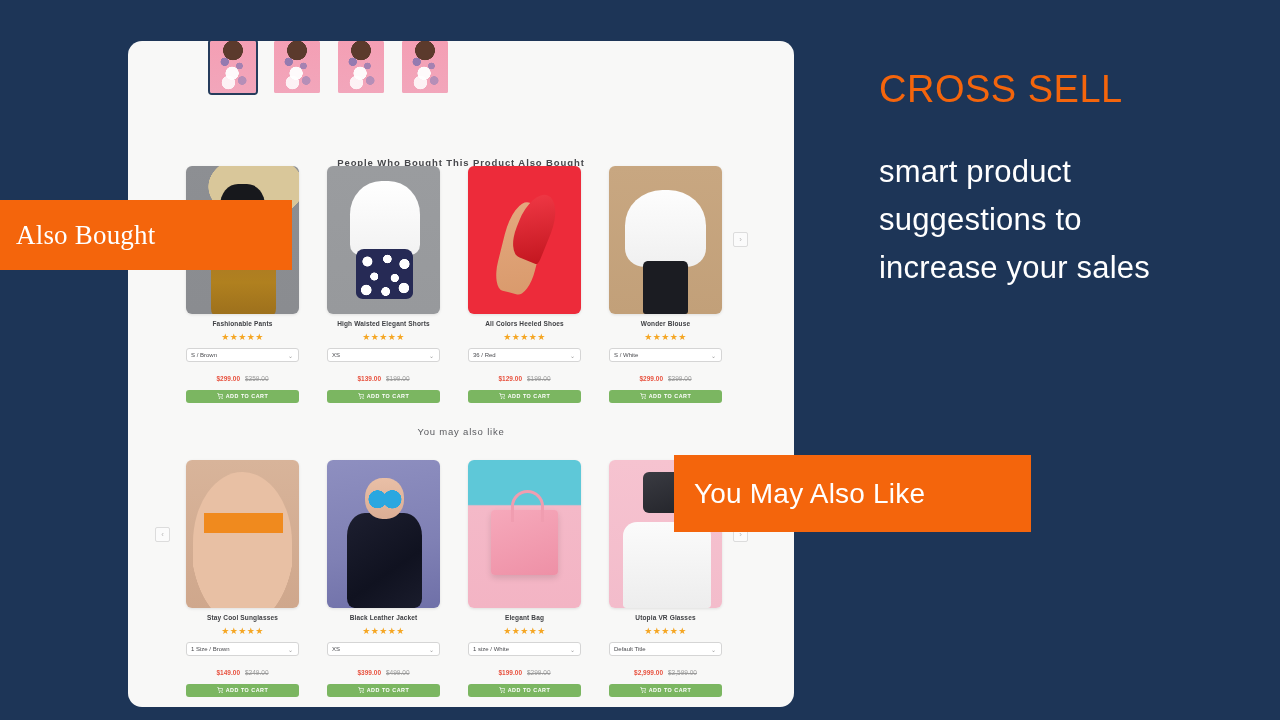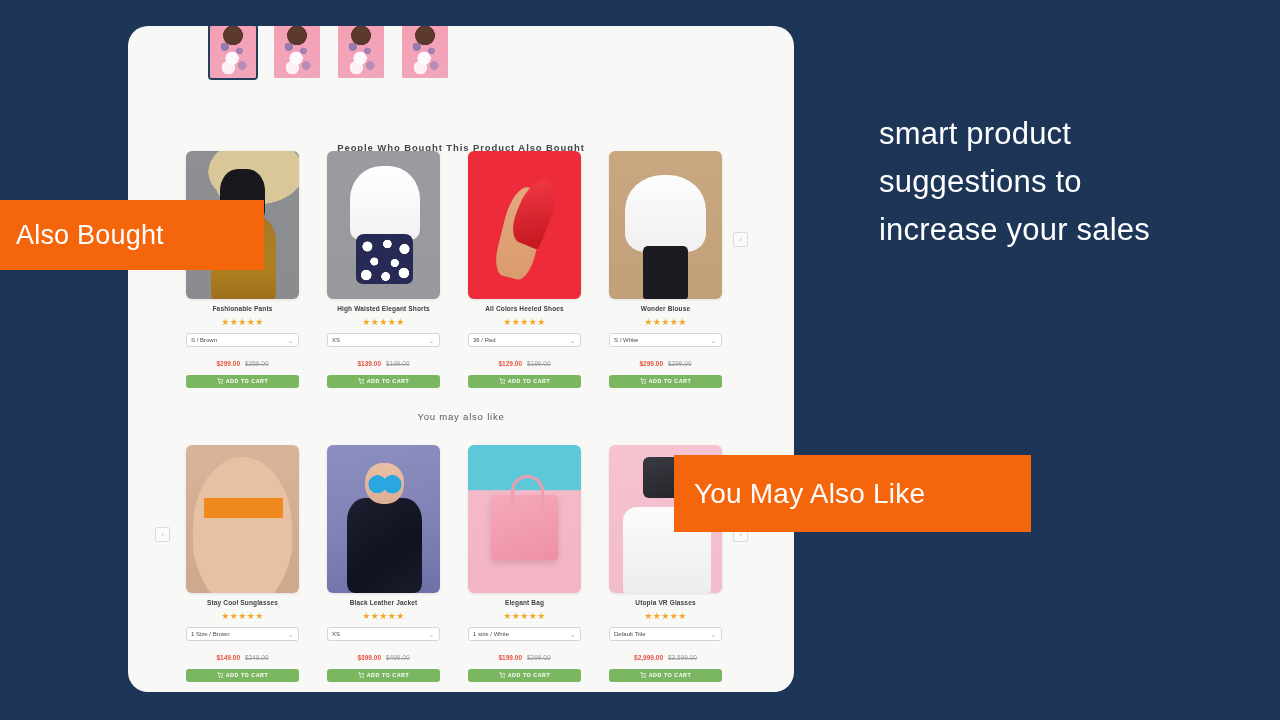--- a/index.html
+++ b/index.html
@@ -12,24 +12,24 @@
   }
   #stage {
     position: relative;
     width: 1280px; height: 720px;
     background: #1d3557;
   }
 
   
   #store-card {
     position: absolute;
-    left: 128px; top: 26px;
+    left: 128px; top: 41px;
     width: 666px; height: 666px;
     background: #f8f8f7;
-    border-radius: 20px;
+    border-radius: 14px;
     overflow: hidden;
   }
 
   
   #thumb-strip {
     position: absolute;
     left: 82px; top: 0px;
     display: flex;
     gap: 18px;
   }
@@ -166,24 +166,25 @@
   .callout {
     position: absolute;
     background: #f4650c;
     color: #ffffff;
     display: flex;
     align-items: center;
     font-weight: normal;
   }
   #callout-also-bought {
     left: 0px; top: 200px;
-    width: 264px; height: 70px;
+    width: 292px; height: 70px;
     padding-left: 16px;
     font-size: 27px;
     letter-spacing: .2px;
+    font-family: Liberation Serif, serif;
   }
   #callout-you-may {
     left: 674px; top: 455px;
     width: 357px; height: 77px;
     padding-left: 20px;
     font-size: 28px;
     letter-spacing: .2px;
   }
 
   
@@ -559,20 +560,21 @@
 
   <div class="carousel-arrow" id="arrow-next-1">›</div>
   <div class="carousel-arrow" id="arrow-prev-2">‹</div>
   <div class="carousel-arrow" id="arrow-next-2">›</div>
 
   <div class="callout" id="callout-also-bought">Also Bought</div>
 
   <div class="callout" id="callout-you-may">You May Also Like</div>
 
   <div id="right-panel">
+    <div id="headline">CROSS SELL</div>
     <div id="subhead">
       <span class="ln">smart product</span>
       <span class="ln">suggestions to</span>
       <span class="ln">increase your sales</span>
     </div>
   </div>
 
 </div>
 
 </body></html>

